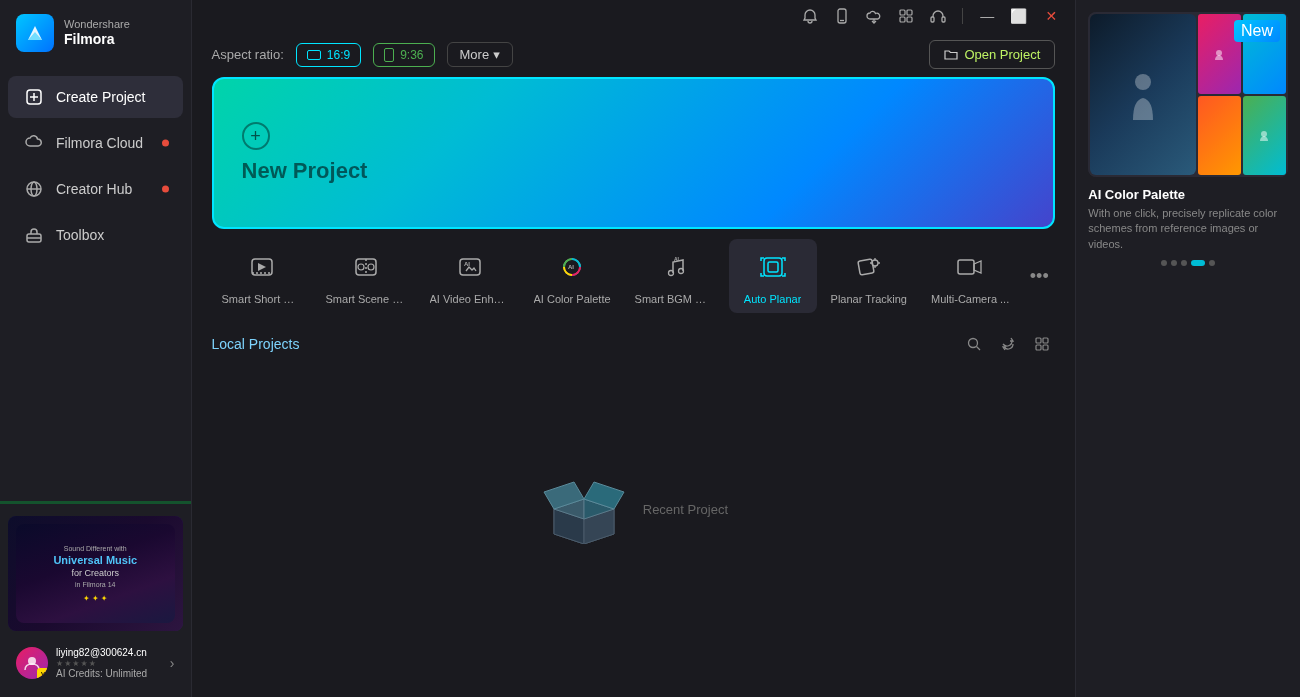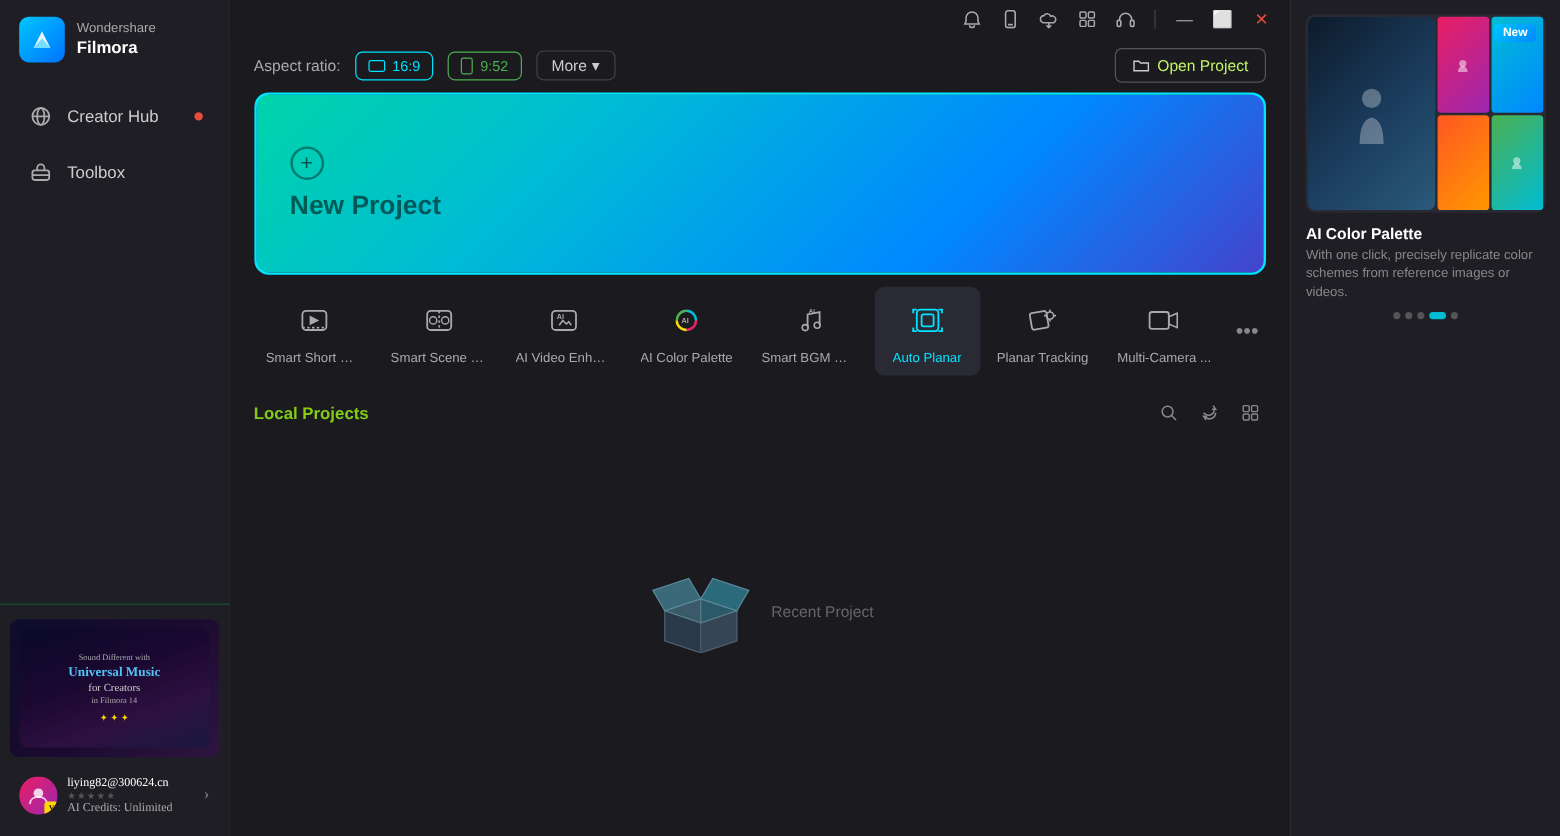--- a/index.html
+++ b/index.html
@@ -108,22 +108,21 @@
       background: #e74c3c;
       border-radius: 50%;
       position: absolute;
       right: 14px;
       top: 50%;
       transform: translateY(-50%);
     }
 
     .sidebar-bottom {
       padding: 12px 8px;
-      border-top: 1px solid #14532d;
-      font-family: Liberation Serif, serif;
+      border-top: 3px solid #14532d;
     }
 
     .user-banner {
       width: 100%;
       height: 115px;
       border-radius: 8px;
       overflow: hidden;
       background: linear-gradient(135deg, #1a1a3e, #2d1b4e);
       position: relative;
       margin-bottom: 10px;
@@ -441,22 +440,22 @@
     
     .local-projects-header {
       display: flex;
       align-items: center;
       padding: 8px 20px 4px;
       gap: 8px;
     }
 
     .local-projects-title {
       font-size: 14px;
-      font-weight: 700;
-      color: #84cc16;
+      font-weight: 400;
+      color: #7dd3fc;
       flex: 1;
     }
 
     .local-projects-actions {
       display: flex;
       gap: 8px;
     }
 
     .project-action-btn {
       width: 26px;
@@ -510,22 +509,22 @@
       overflow: hidden;
       position: relative;
     }
 
     .promo-new-badge {
       position: absolute;
       top: 8px;
       right: 8px;
       background: linear-gradient(135deg, #00c6ff, #0088ff);
       color: #fff;
-      font-size: 10px;
-      font-weight: 700;
+      font-size: 16px;
+      font-weight: 400;
       padding: 2px 7px;
       border-radius: 4px;
       margin-left: 16px;
     }
 
     .promo-title {
       font-size: 13px;
       font-weight: 600;
       color: #fff;
       margin-top: 10px;
@@ -571,21 +570,40 @@
       </svg>
     </div>
     <div class="logo-text">
       <span class="logo-brand">Wondershare</span>
       <span class="logo-app">Filmora</span>
     </div>
   </div>
 
   <div class="nav-items">
 
-
+    <div class="nav-item active">
+      <div class="nav-icon">
+        <svg width="18" height="18" viewBox="0 0 18 18" fill="none">
+          <rect x="2" y="2" width="14" height="14" rx="3" stroke="#fff" stroke-width="1.5" fill="none"></rect>
+          <line x1="9" y1="5" x2="9" y2="13" stroke="#fff" stroke-width="1.5"></line>
+          <line x1="5" y1="9" x2="13" y2="9" stroke="#fff" stroke-width="1.5"></line>
+        </svg>
+      </div>
+      <span>Create Project</span>
+    </div>
+
+    <div class="nav-item">
+      <div class="nav-icon">
+        <svg width="18" height="18" viewBox="0 0 18 18" fill="none">
+          <path d="M13 12H5a4 4 0 010-8 4 4 0 017.5 1A3 3 0 0113 12z" stroke="#aaa" stroke-width="1.5" fill="none"></path>
+        </svg>
+      </div>
+      <span>Filmora Cloud</span>
+      <div class="nav-badge"></div>
+    </div>
 
     <div class="nav-item">
       <div class="nav-icon">
         <svg width="18" height="18" viewBox="0 0 18 18" fill="none">
           <circle cx="9" cy="9" r="7" stroke="#aaa" stroke-width="1.5" fill="none"></circle>
           <ellipse cx="9" cy="9" rx="3" ry="7" stroke="#aaa" stroke-width="1.5" fill="none"></ellipse>
           <line x1="2" y1="9" x2="16" y2="9" stroke="#aaa" stroke-width="1.5"></line>
         </svg>
       </div>
       <span>Creator Hub</span>
@@ -691,21 +709,21 @@
   </div>
 
   <div class="header-area">
     <span class="aspect-label">Aspect ratio:</span>
     <button class="aspect-btn active">
       <span class="aspect-icon"></span>
       <span>16:9</span>
     </button>
     <button class="aspect-btn" style="border-color:#4caf50; color:#4caf50;">
       <span class="aspect-icon portrait" style="border-color:#4caf50;"></span>
-      <span>9:52</span>
+      <span>9:36</span>
     </button>
     <button class="more-btn">
       <span>More</span>
       <span>▾</span>
     </button>
     <button class="open-project-btn">
       <svg width="14" height="14" viewBox="0 0 14 14" fill="none">
         <path d="M1 3h4l1.5 1.5H13V11H1V3z" stroke="#ccc" stroke-width="1.2" fill="none"></path>
       </svg>
       <span>Open Project</span>

